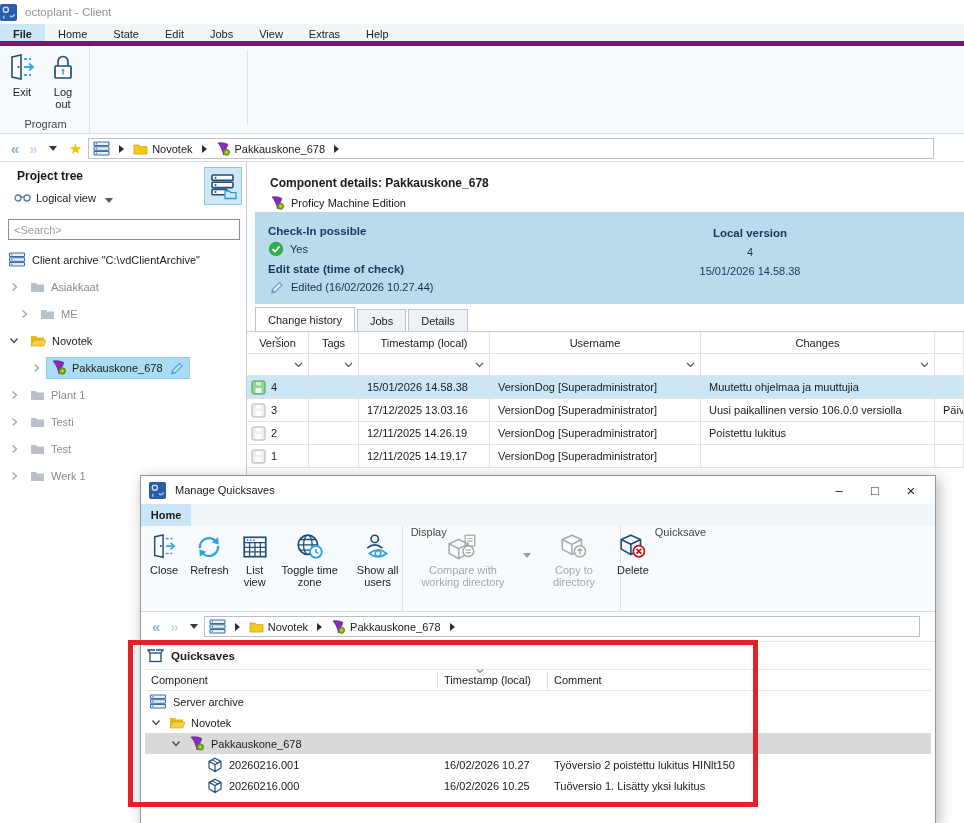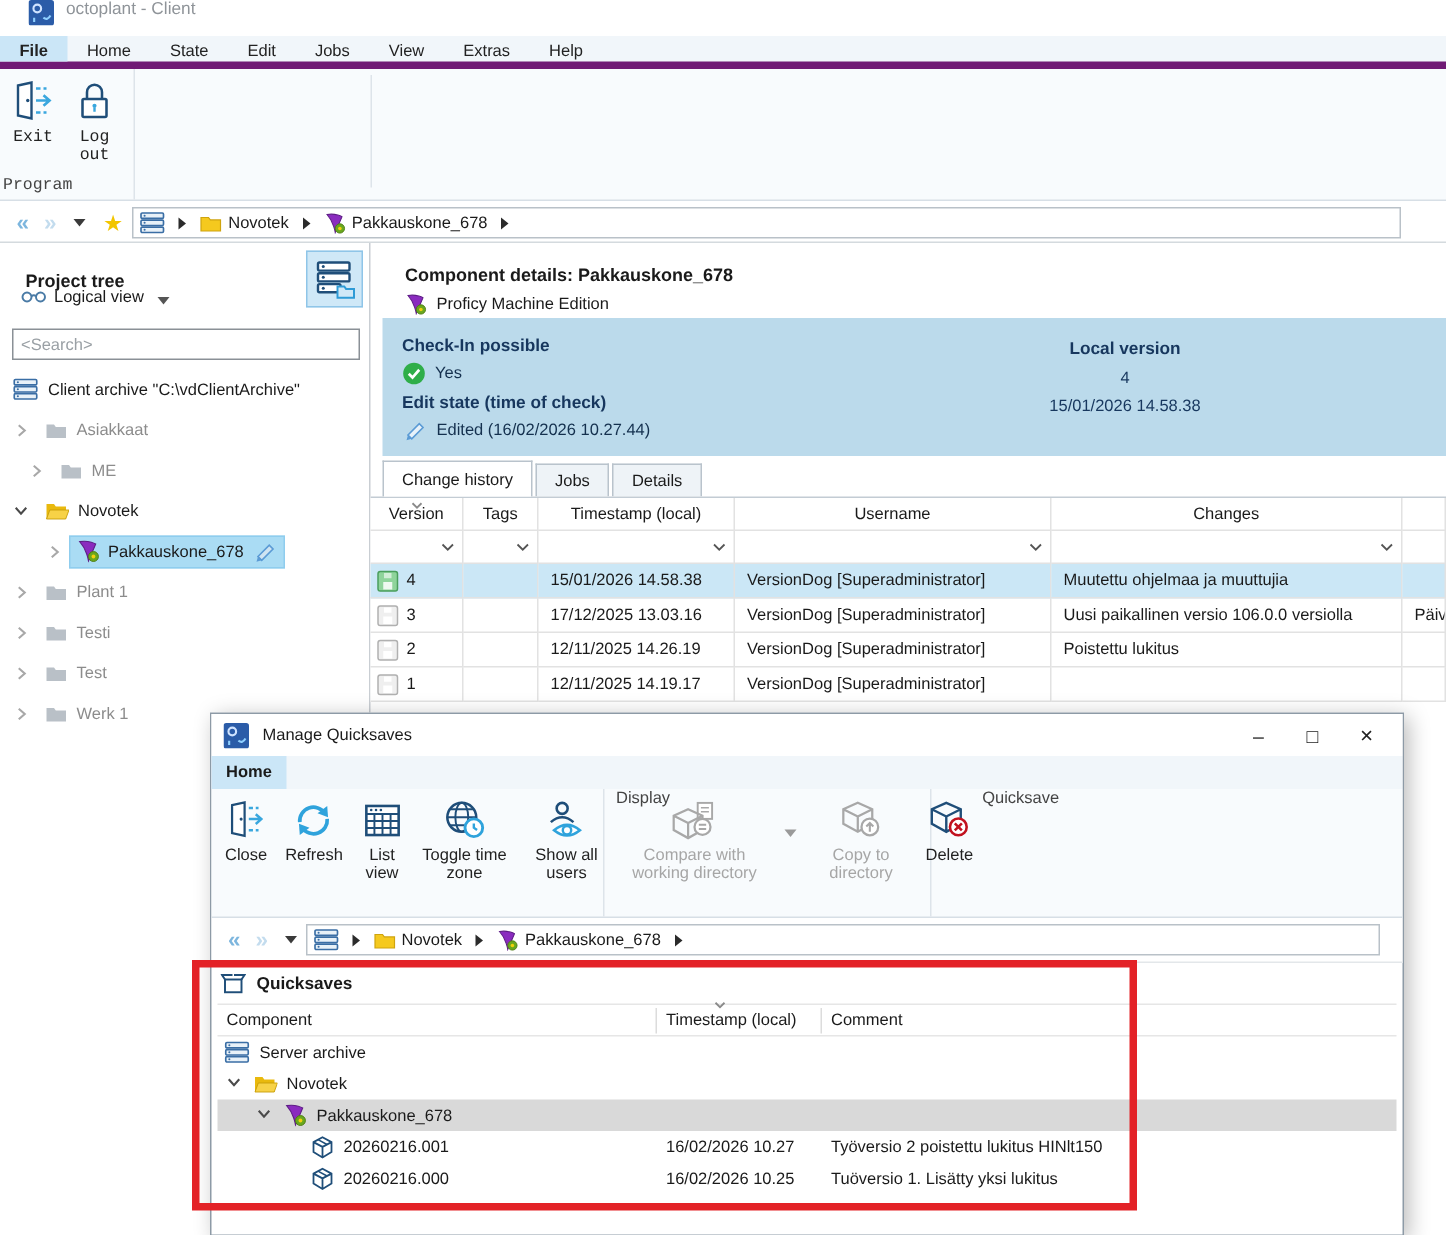--- a/index.html
+++ b/index.html
@@ -1,49 +1,49 @@
 <!DOCTYPE html>
 <html><head>
 <meta charset="utf-8">
 <style>
   * { margin:0; padding:0; box-sizing:border-box; }
   html,body { width:964px; height:823px; overflow:hidden; background:#fff;
     font-family:"Liberation Sans","DejaVu Sans",sans-serif; font-size:11px; color:#1a1a1a; }
   .abs { position:absolute; }
 
   
-  .titlebar { left:0; top:0; width:964px; height:24px; background:#fff; display:flex; align-items:flex-start; padding-left:19px; }
+  .titlebar { left:0; top:0; width:964px; height:24px; background:#fff; display:flex; align-items:center; padding-left:0; }
   .titlebar .ttl { color:#8f9499; margin-left:8px; font-size:11.5px; }
   .menubar { left:0; top:24px; width:964px; height:22px; background:#f1f6fa; display:flex; align-items:stretch; border-bottom:5px solid #701a75; }
   .menutab { padding:0 13px; line-height:21px; color:#222; cursor:default; }
   .menutab.active { background:#cbe6f7; font-weight:bold; }
   .ribbon { left:0; top:46px; width:964px; height:88px; background:#f8fbfd; border-bottom:1px solid #d7dfe6; }
-  .rgroup { position:absolute; top:0; height:87px; display:flex; flex-direction:column;font-family:Liberation Mono, monospace; }
+  .rgroup { position:absolute; top:0; height:87px; display:flex; flex-direction:column; }
   .rbtns { flex:1; display:flex; align-items:flex-start; padding-top:5px; }
   .rbtn { display:flex; flex-direction:column; align-items:center; margin:0 3px; padding:2px 3px; border-radius:2px; }
   .rbtn .lbl { text-align:center; line-height:12px; margin-top:3px; color:#222; }
   .rbtn.disabled .lbl { color:#a6a6a6; }
-  .rgroup-label { color:#444; padding-bottom:3px; }
+  .rgroup-label { text-align:center; color:#444; padding-bottom:3px; }
   .vline { position:absolute; top:4px; bottom:8px; width:1px; background:#dde4ea; }
 
   
   .crumbbar { display:flex; align-items:center; background:#fff; }
   .crumbbar.main { left:0; top:136px; width:964px; height:26px; border-bottom:1px solid #d4dade; padding-left:6px; }
   .navchev { font-size:15px; font-weight:bold; padding:0 5px; line-height:20px; }
   .navchev.back { color:#7db6de; }
   .navchev.fwd  { color:#c3dcee; }
   .tri-down { width:0; height:0; border-left:4px solid transparent; border-right:4px solid transparent; border-top:5px solid #3a3a3a; margin:0 6px; }
   .star { color:#f2c500; font-size:15px; margin:0 6px; }
   .crumb-box { display:flex; align-items:center; border:1px solid #b9c1c8; background:#fff; height:21px; padding:0 4px; }
   .tri-right { width:0; height:0; border-top:4px solid transparent; border-bottom:4px solid transparent; border-left:5px solid #2b2b2b; margin:0 9px; }
   .crumb-item { display:flex; align-items:center; gap:4px; }
 
   
   .panel-left { left:0; top:162px; width:247px; height:661px; background:#fff; border-right:1px solid #c9ced3; }
-  .pt-title { position:absolute; left:17px; top:18px; font-size:12px; font-weight:bold; }
+  .pt-title { position:absolute; left:17px; top:7px; font-size:12px; font-weight:bold; }
   .pt-view { position:absolute; left:14px; top:30px; display:flex; align-items:center; gap:5px; }
   .pt-viewbtn { position:absolute; left:204px; top:5px; width:38px; height:38px; background:#cfe8f7; border:1px solid #8fc5e8; display:flex; align-items:center; justify-content:center; }
   .search { position:absolute; left:8px; top:57px; width:232px; height:21px; border:1px solid #8a9096; padding:0 5px; font-size:11px; font-family:inherit; color:#333; }
   .search::placeholder { color:#9aa0a5; }
   .tree { position:absolute; left:0; top:84px; width:246px; }
   .trow { height:27px; display:flex; align-items:center; }
   .trow .chev { width:12px; display:flex; justify-content:center; }
   .tlabel { margin-left:6px; }
   .tlabel.gray { color:#8c8c8c; }
   .tsel { display:flex; align-items:center; background:#aadcf4; border:1px solid #8fcdee; padding:2px 4px; gap:5px; }

